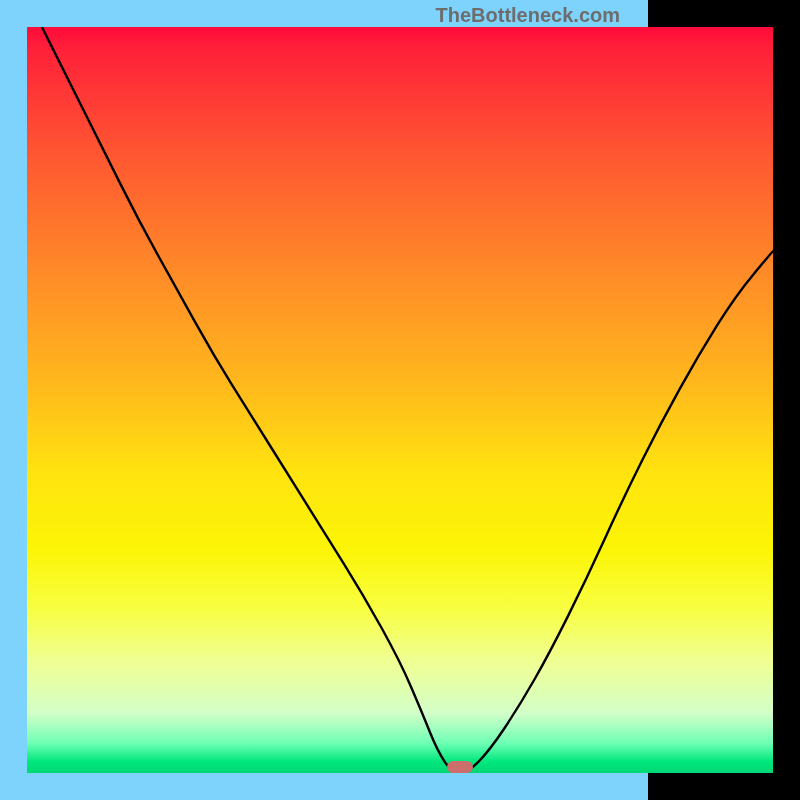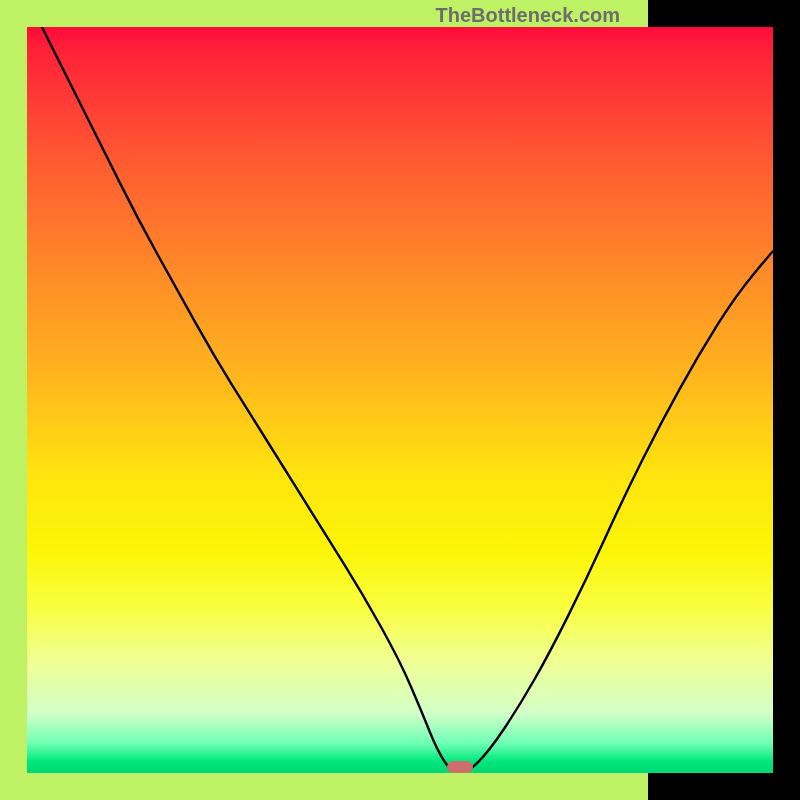--- a/index.html
+++ b/index.html
@@ -7,21 +7,21 @@
     padding: 0;
     width: 800px;
     height: 800px;
     background: #000;
     overflow: hidden;
   }
   .chart-container {
     position: relative;
     width: 648px;
     height: 800px;
-    background: #bef264;
+    background: #7dd3fc;
   }
   .plot-area {
     position: absolute;
     left: 27px;
     top: 27px;
     width: 746px;
     height: 746px;
     background: linear-gradient(to bottom,
       #ff0a3a 0%,
       #ff2139 3%,

